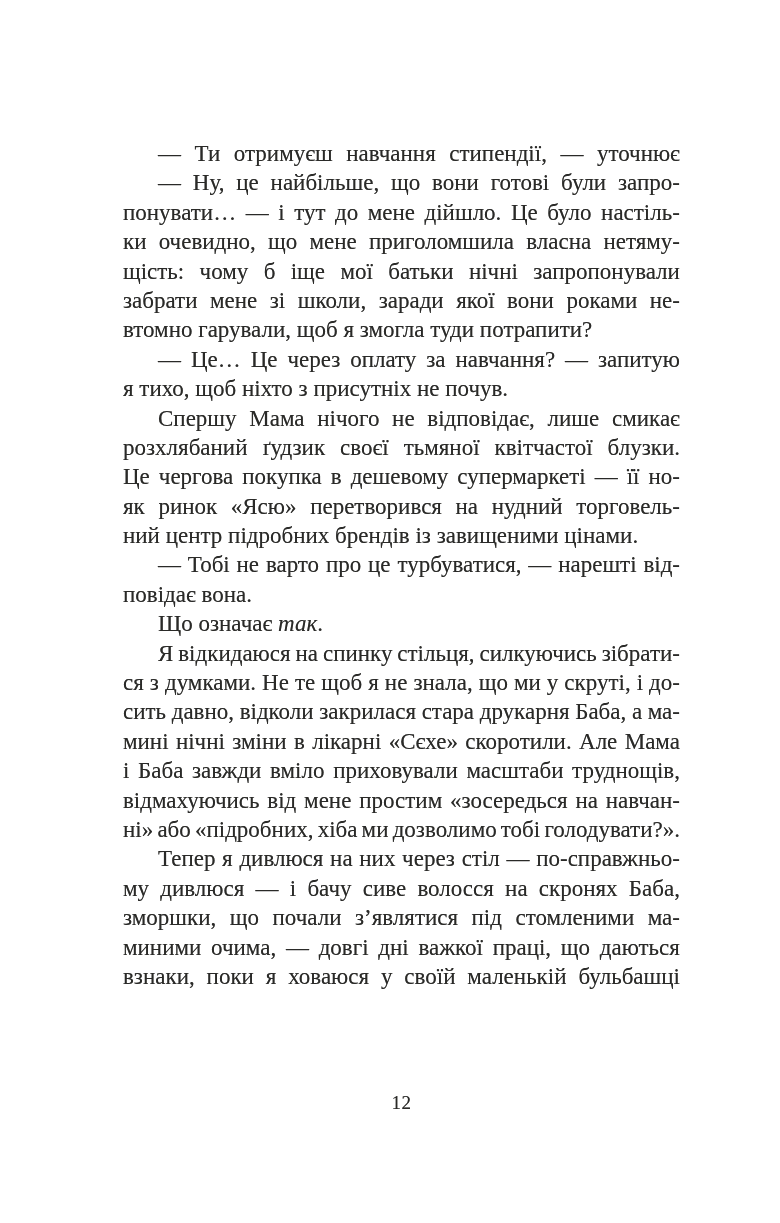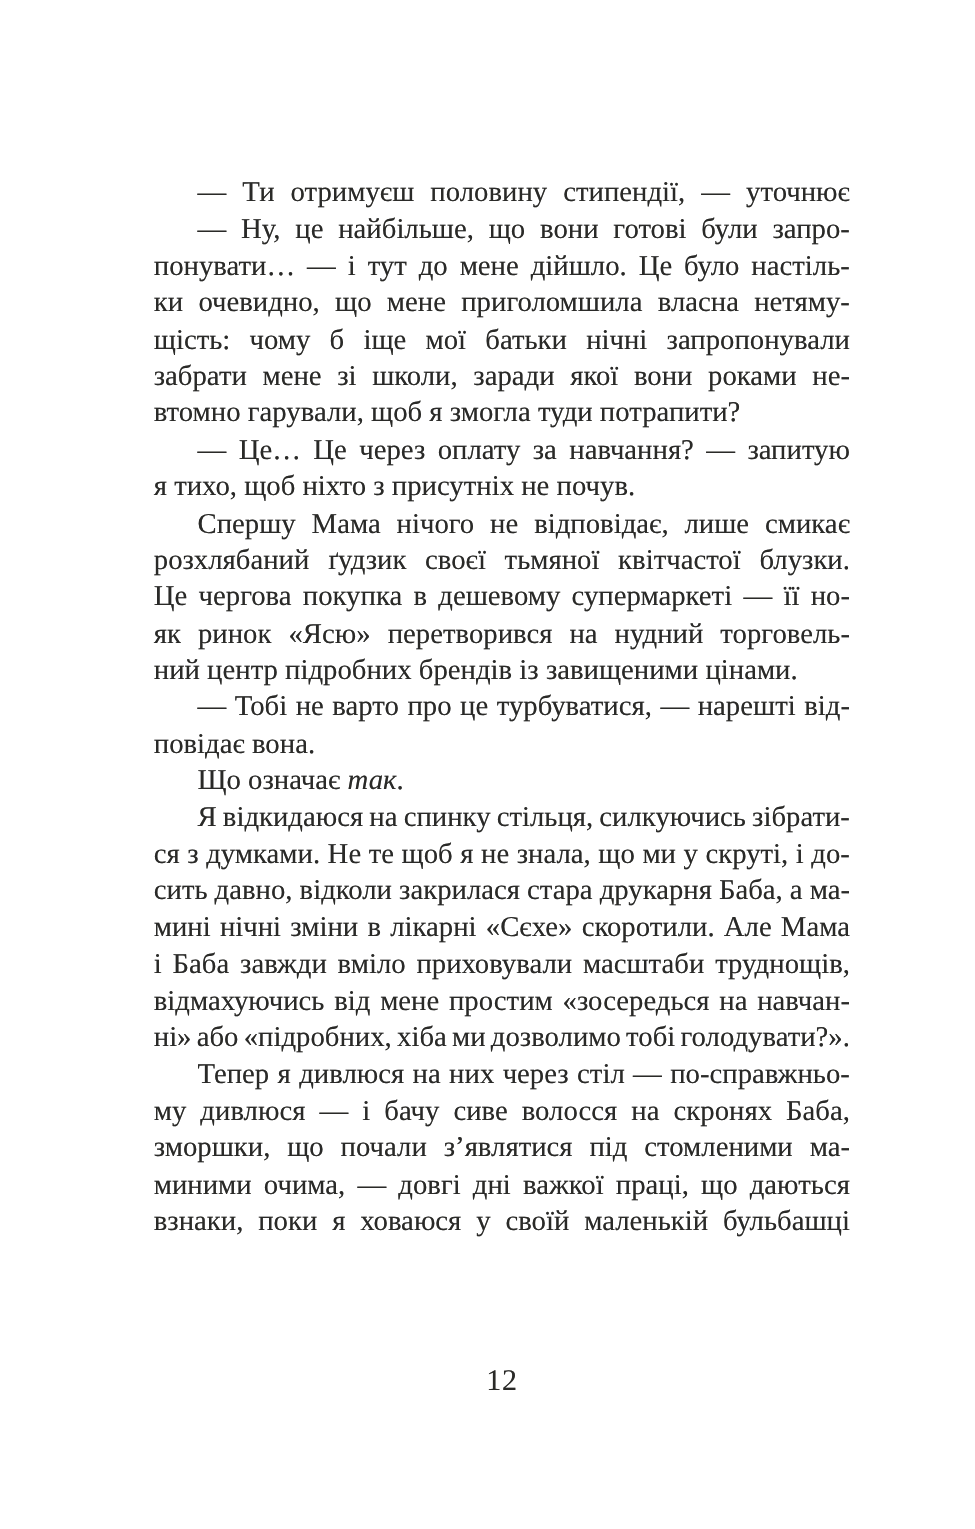--- a/index.html
+++ b/index.html
@@ -26,36 +26,36 @@
   .line.j { display: flex; justify-content: space-between; align-items: baseline; }
   .line.j .w { flex: 0 0 auto; }
   .line.indent { padding-left: 35px; }
   .line em { }
   .folio {
     position: absolute;
     left: 123px;
     top: 1093px;
     width: 557px;
     text-align: center;
-    font-size: 24px;
+    font-size: 19px;
     line-height: 1;
     letter-spacing: 0.5px;
     text-shadow: 0 0 0.4px rgba(42,42,40,0.55);
   }
 </style>
 </head>
 <body>
 
 <main class="text-block">
     <p class="para">
       <span class="line j indent">
         <span class="w">—</span>
         <span class="w">Ти</span>
         <span class="w">отримуєш</span>
-        <span class="w">половину</span>
+        <span class="w">навчання</span>
         <span class="w">стипендії,</span>
         <span class="w">—</span>
         <span class="w">уточнює</span>
       </span>
     </p>
     <p class="para">
       <span class="line j indent">
         <span class="w">—</span>
         <span class="w">Ну,</span>
         <span class="w">це</span>

